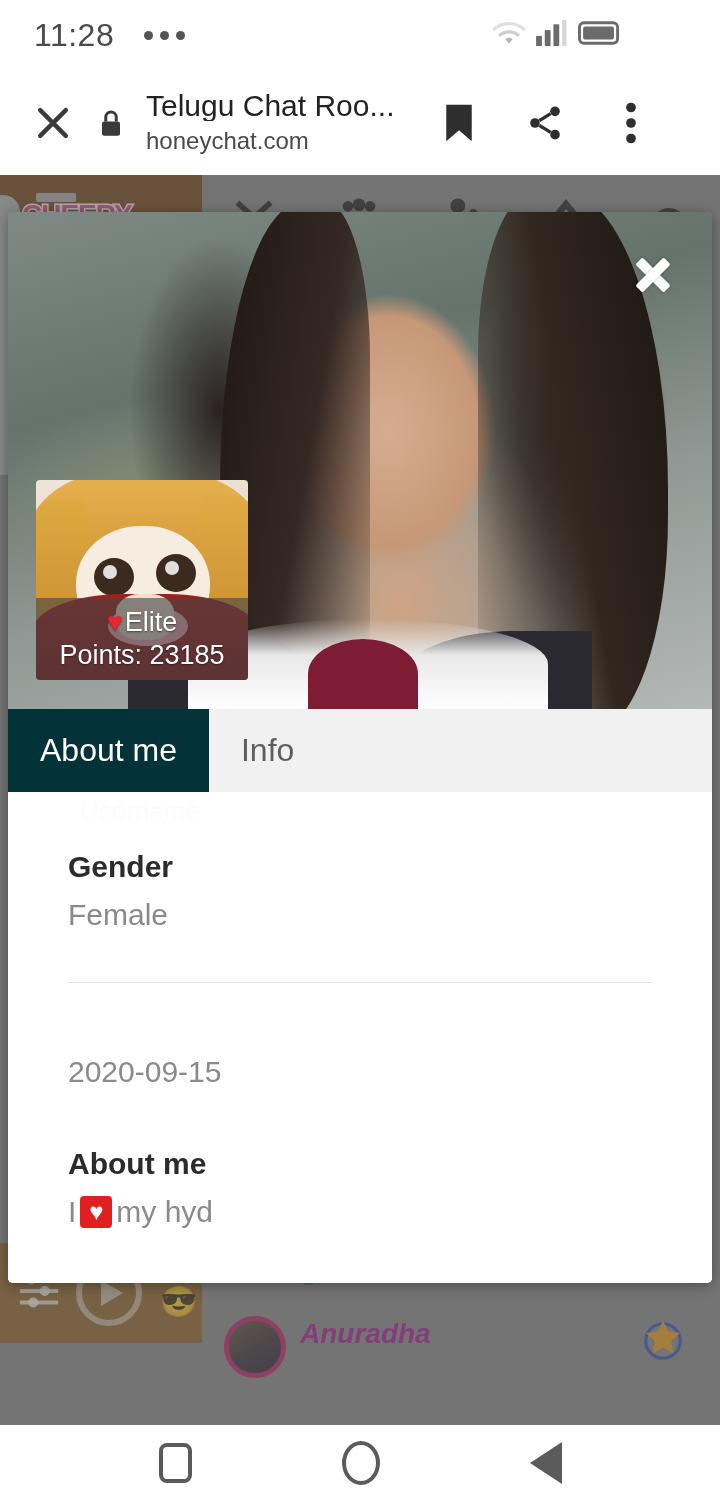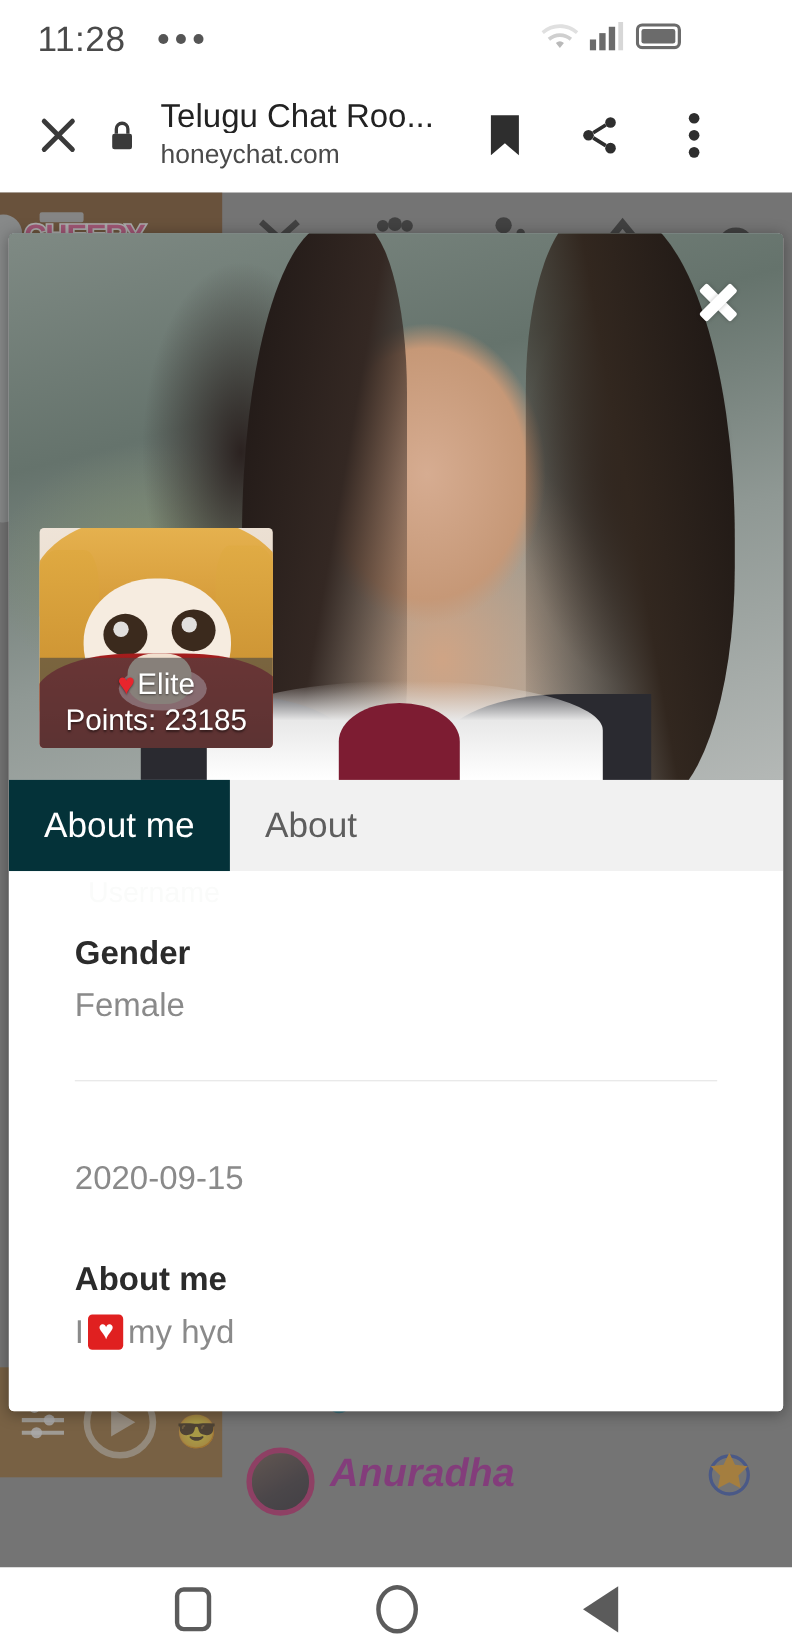--- a/index.html
+++ b/index.html
@@ -97,21 +97,21 @@
   .rising{
     position:absolute; left:222px; top:30px; font-size:31px; font-weight:bold;
     color:#1b7f94; letter-spacing:.3px;
   }
   .rs-avatar{
     position:absolute; left:224px; top:96px; width:62px; height:62px; border-radius:50%;
     border:5px solid #c6246f; background:linear-gradient(150deg,#6b5248 0%,#3a3138 60%,#2b2530 100%);
     overflow:hidden;
   }
   .rs-name{
-    position:absolute; left:300px; top:98px; font-size:36px; font-weight:bold;
+    position:absolute; left:300px; top:98px; font-size:28px; font-weight:bold;
     font-style:italic; color:#b01ea0; white-space:nowrap;
   }
   .rs-star{ position:absolute; right:34px; top:96px; width:46px; height:46px; }
   .bg-dim{
     position:absolute; inset:0; background:rgba(90,90,90,.52); pointer-events:none;
   }
 
   
   .modal{
     position:absolute; left:8px; top:212px; width:704px; height:1071px;
@@ -438,21 +438,21 @@
         <path d="M9 4.4C7.8 1.6 5.4 1.4 5 2.6c-.4 1.2 1.6 1.8 4 1.8zM9 4.4c1.2-2.8 3.6-3 4-1.8.4 1.2-1.6 1.8-4 1.8z" fill="#fff"></path>
         <rect x="1" y="4.6" width="16" height="3.6" fill="#fff"></rect>
         <rect x="2.4" y="8.2" width="13.2" height="8.6" fill="#fff"></rect>
         <rect x="7.8" y="4.6" width="2.4" height="12.2" fill="#6fb52a"></rect>
       </svg>
     </div>
   </div>
 
   <div class="tabs">
     <div class="tab active">About me</div>
-    <div class="tab inactive">About</div>
+    <div class="tab inactive">Info</div>
   </div>
 
   <div class="content">
     <div class="ghost">Username</div>
 
     <div class="field">
       <div class="field-label">Gender</div>
       <div class="field-value">Female</div>
     </div>
     <div class="divider"></div>

